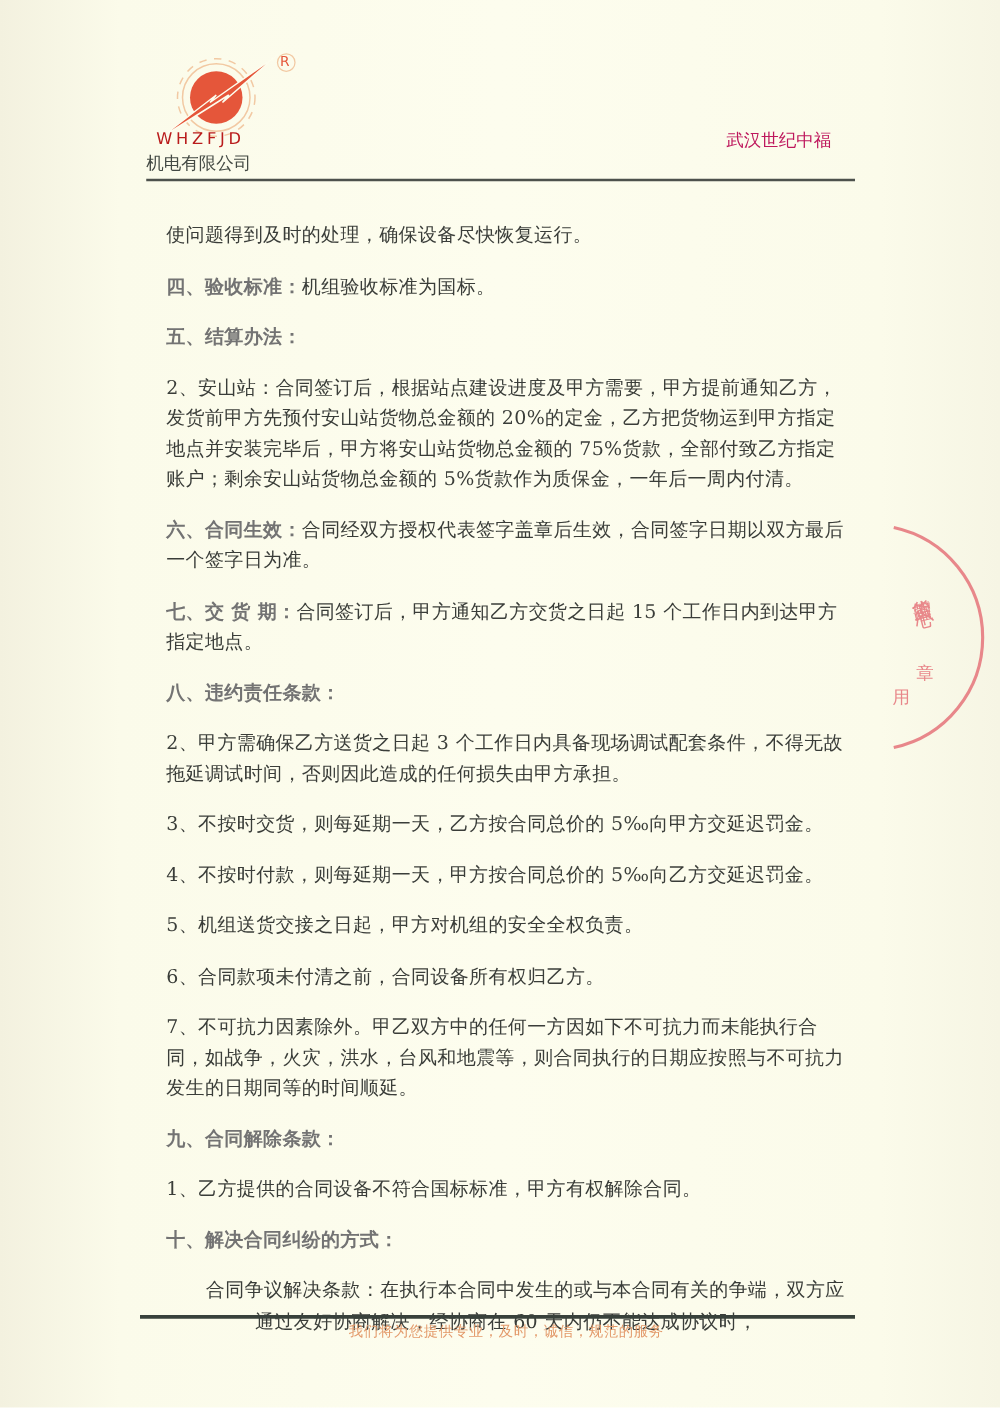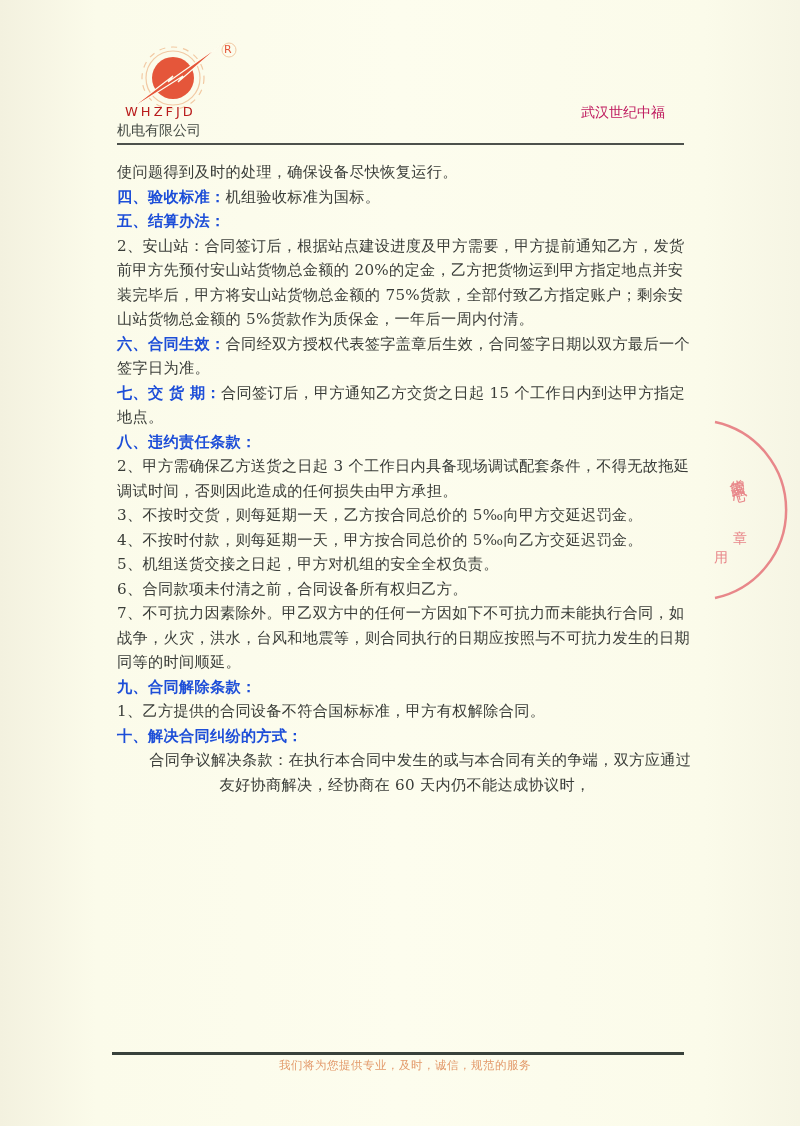--- a/index.html
+++ b/index.html
@@ -25,22 +25,22 @@
       font-family: "DejaVu Sans", "Liberation Sans", sans-serif;
       font-size: 14px; color: #be185d;
     }
     .header-rule {
       position: absolute; left: 117px; top: 143px; width: 567px; height: 2px; background: #4d514c;
     }
     .content {
       position: absolute; left: 117px; top: 160px; width: 576px;
       font-size: 15.2px; line-height: 24.5px; letter-spacing: 0.3px;
     }
-    .content p { margin: 0; }
-    .b { font-weight: bold; color: #1d4ed8; }
+    .content p { margin: 16px; }
+    .b { font-weight: bold; color: #737373; }
     .indent { text-indent: 2em; text-align: center; }
     .footer-rule {
       position: absolute; left: 112px; top: 1052px; width: 572px; height: 3px; background: #38413b;
     }
     .footer-text {
       position: absolute; left: 0; right: 0; top: 1058px; text-align: center;
       font-size: 11.5px; color: #e39a6b; letter-spacing: 0.5px; padding-left: 10px;
     }
     .stamp {
       position: absolute; left: 700px; top: 420px; width: 140px; height: 180px;

